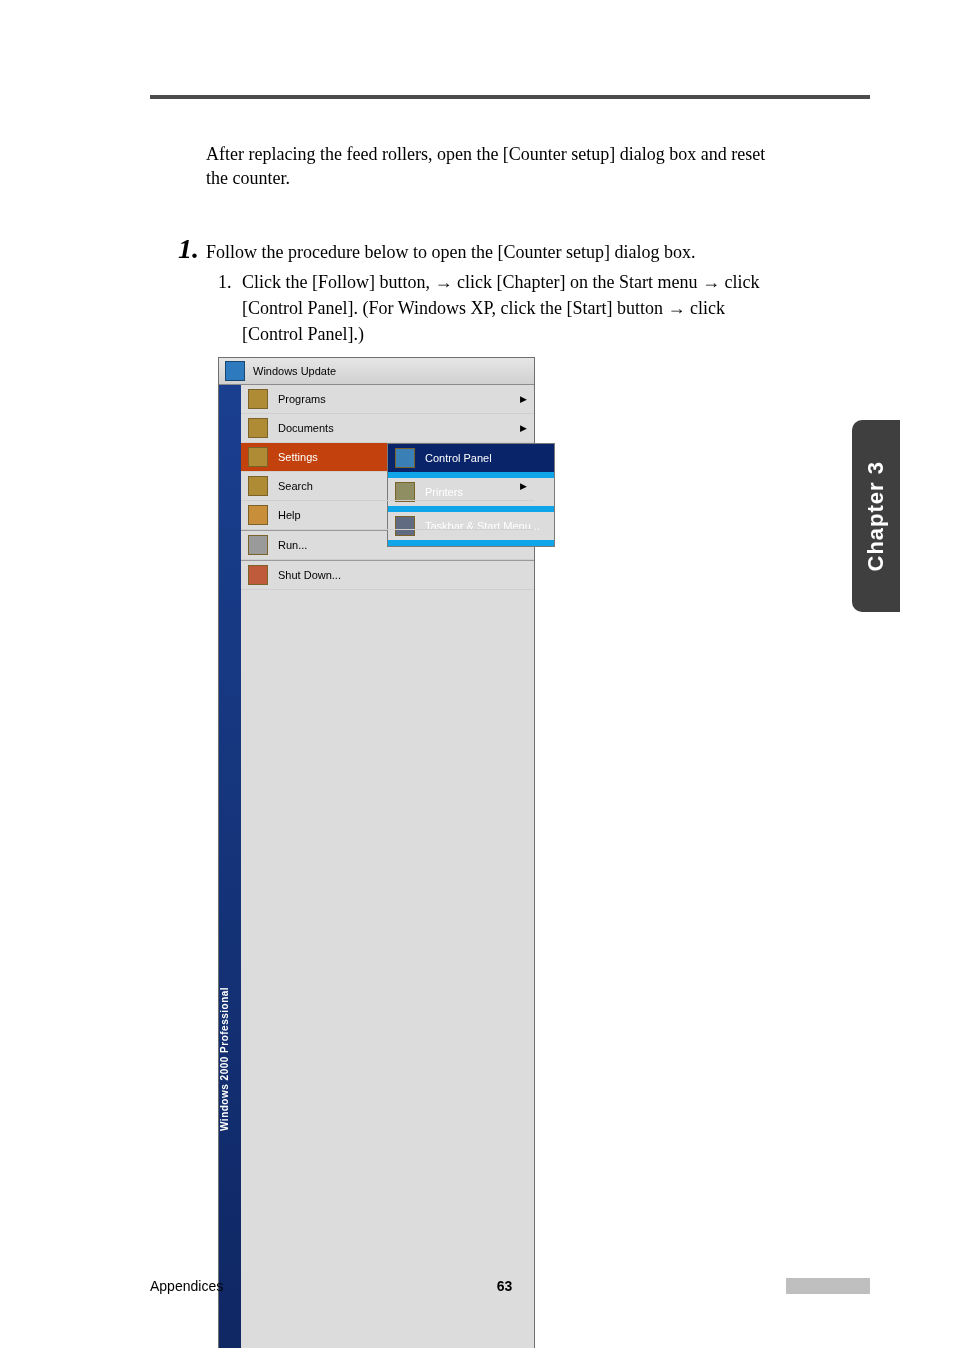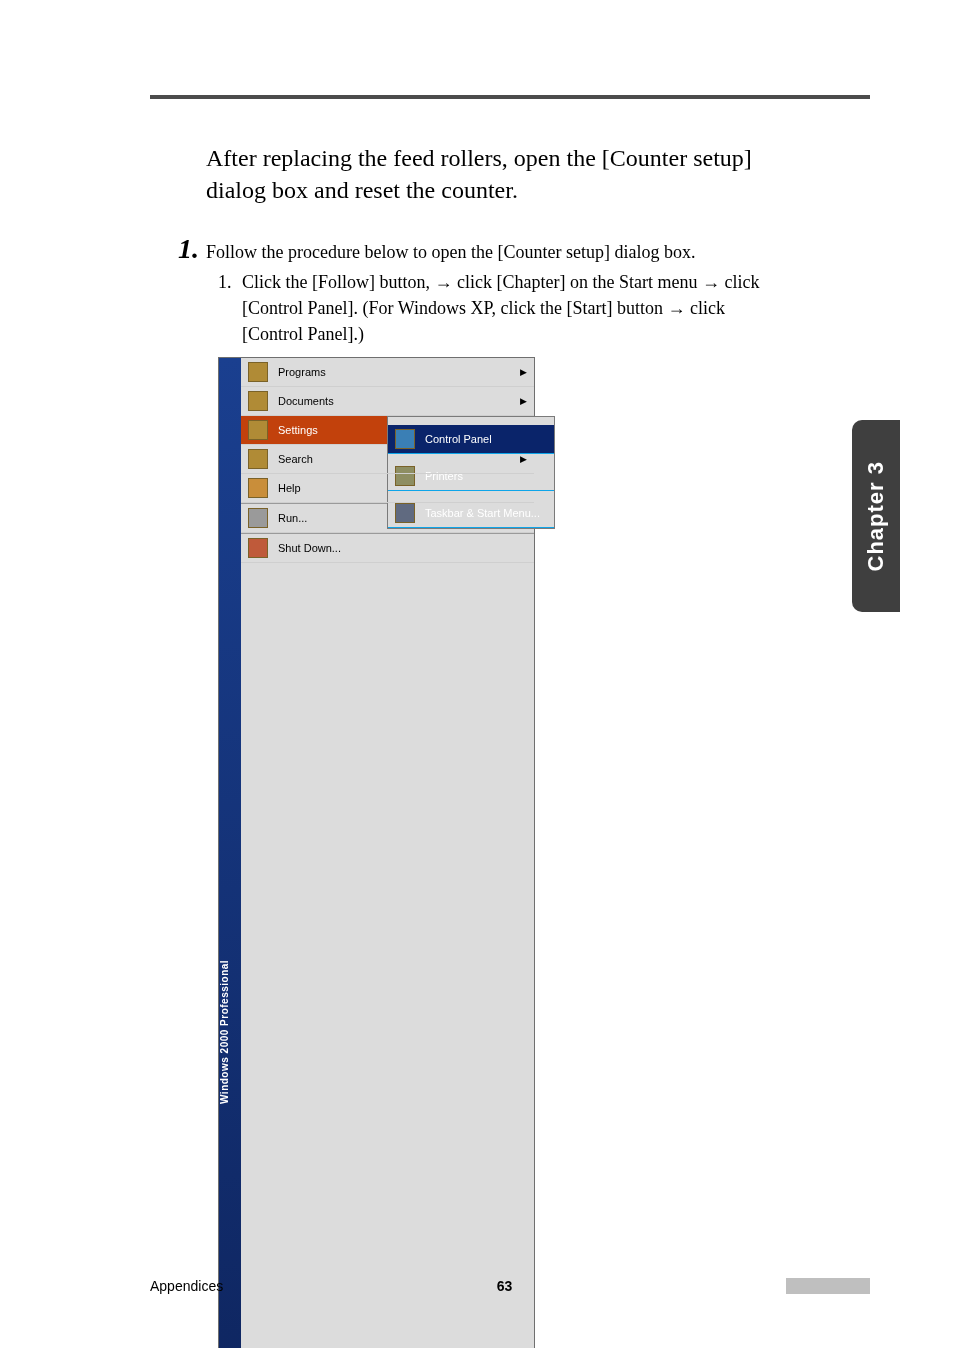--- a/index.html
+++ b/index.html
@@ -27,22 +27,22 @@
     top: 142px;
     width: 635px;
   }
   h2.section-title {
     font-family: Arial, Helvetica, sans-serif;
     font-weight: bold;
     font-size: 28px;
     margin: 0 0 18px 0;
   }
   .intro {
-    margin: 0 0 28px 56px;
-    font-size: 24px;
+    margin: 0 0 44px 56px;
+    font-size: 18px;
     line-height: 1.35;
   }
   .step1-row {
     display: flex;
     align-items: baseline;
     margin-left: 28px;
     margin-bottom: 4px;
   }
   .big-one {
     font-family: "Times New Roman", serif;
@@ -92,21 +92,21 @@
   .sm-items { flex:1; background:#dcdcdc; }
   .sm-row { display:flex; align-items:center; padding:4px 7px; border-bottom:1px solid #cfcfcf; position:relative; }
   .sm-ico { width:18px;height:18px;background:#b08b36;margin-right:10px;border:1px solid #7a6228; }
   .sm-row.hl { background:#c2410c; color:#fff; }
   .sm-row .tri { margin-left:auto; font-size:9px; }
   .sm-sep { height:1px; background:#9a9a9a; }
   .fly {
     position:absolute; left:146px; top:0; width:166px;
     background:#dcdcdc; border:1px solid #7a7a7a;
   }
-  .fly .sm-row { border-bottom:1px solid #0ea5e9;margin-top:8px; }
+  .fly .sm-row { border-bottom:6px solid #0ea5e9; }
   .fly .sm-row.hl { background:#0a246a; color:#fff; }
   .sm-wrap { position:relative; }
 
   
   .side-tab {
     position: absolute;
     right: 54px;
     top: 420px;
     width: 48px;
     height: 192px;
@@ -158,20 +158,24 @@
     <div class="sub-item">
       <div class="sub-num">1.</div>
       <div>
         <span>Click the [Follow] button, </span><span class="arrow-inline">→</span><span> click [Chapter] on the Start menu </span><span class="arrow-inline">→</span><span> click [Control Panel]. (For Windows XP, click the [Start] button </span><span class="arrow-inline">→</span><span> click [Control Panel].)</span>
       </div>
     </div>
   </div>
 
   <div class="figure-holder">
     <div class="win2k-shot">
+      <div class="wu-row">
+        <div class="sq"></div>
+        <span>Windows Update</span>
+      </div>
       <div class="sm-body">
         <div class="sm-left">
           <div class="sm-left-label">Windows 2000 Professional</div>
         </div>
         <div class="sm-items sm-wrap">
           <div class="sm-row">
               <div class="sm-ico"></div>
               <span>Programs</span>
               <span class="tri">▶</span>
             </div>

